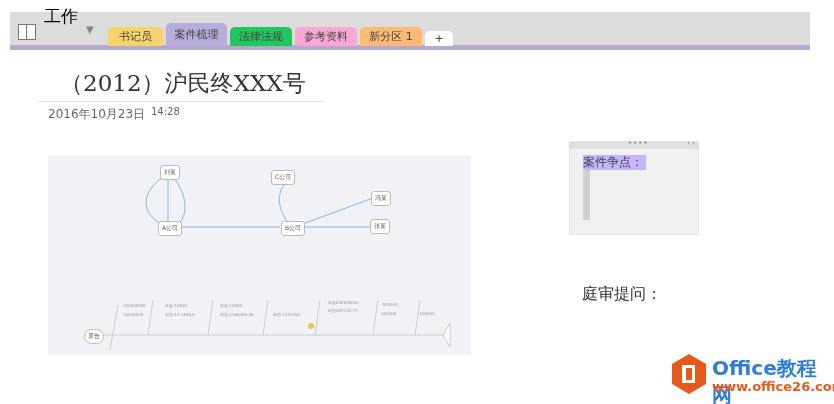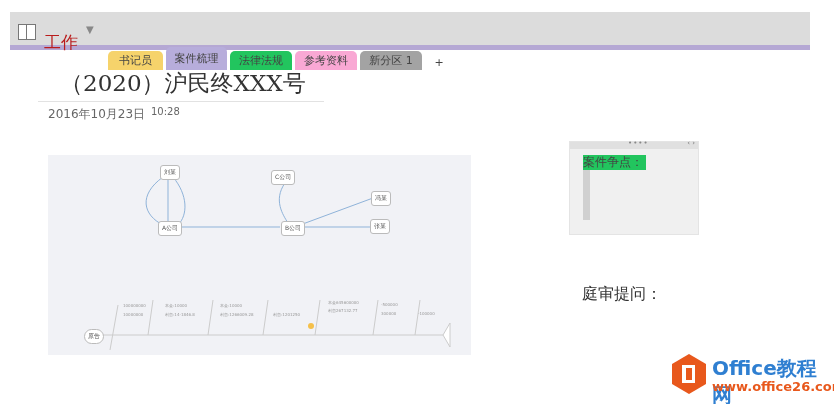--- a/index.html
+++ b/index.html
@@ -1,62 +1,62 @@
 <!DOCTYPE html>
 <html><head>
 <meta charset="utf-8">
 <style>
   html,body{margin:0;padding:0;}
   body{width:834px;height:404px;background:#fff;position:relative;overflow:hidden;font-family:"DejaVu Sans",sans-serif;color:#333;}
   .topbar{position:absolute;left:10px;top:12px;width:800px;height:37px;background:#dcdcdc;}
   .topline{position:absolute;left:10px;top:45px;width:800px;height:5px;background:#b5a8d4;}
   .nb-icon{position:absolute;left:18px;top:24px;width:16px;height:14px;border:1px solid #777;background:#fff;}
   .nb-icon::after{content:"";position:absolute;left:7px;top:0;width:1px;height:14px;background:#777;}
-  .nb-title{position:absolute;left:44px;top:31px;font-size:17px;color:#b91c1c;}
+  .nb-title{position:absolute;left:44px;top:5px;font-size:17px;color:#000000;}
   .nb-caret{position:absolute;left:86px;top:24px;font-size:10px;color:#888;}
-  .tab{position:absolute;top:27px;height:19px;border-radius:5px 5px 0 0;font-size:11px;line-height:19px;text-align:center;color:#444;margin-top:24px;}
+  .tab{position:absolute;top:27px;height:19px;border-radius:5px 5px 0 0;font-size:11px;line-height:19px;text-align:center;color:#444;}
   .tab.active{top:23px;height:23px;line-height:23px;}
   .page-title{position:absolute;left:60px;top:68px;font-size:23px;color:#333;font-family:"DejaVu Serif",serif;}
   .title-line{position:absolute;left:38px;top:101px;width:286px;height:1px;background:#e2e2e2;}
   .date{position:absolute;left:48px;top:106px;font-size:12px;color:#666;}
   .time{position:absolute;left:151px;top:106px;font-size:10px;color:#666;}
   .diagram{position:absolute;left:48px;top:155px;width:423px;height:200px;background:#f1f2f6;}
   .node{position:absolute;background:#fff;border:1px solid #bbb;border-radius:3px;font-size:6px;padding:2px 3px;color:#555;}
   .lbl{position:absolute;font-size:4px;color:#999;}
   .box{position:absolute;left:569px;top:141px;width:128px;height:92px;background:#f0f0f0;border:1px solid #e4e4e4;}
   .box-handle{position:absolute;left:0;top:0;width:128px;height:7px;background:#e0e0e0;}
   .box-dots{position:absolute;left:58px;top:-3px;font-size:7px;color:#888;letter-spacing:1px;}
   .box-arrows{position:absolute;right:3px;top:-3px;font-size:7px;color:#777;}
-  .box-head{position:absolute;left:13px;top:13px;width:63px;height:15px;background:#22c55e;font-size:12px;color:#444;line-height:15px;}
+  .box-head{position:absolute;left:13px;top:13px;width:63px;height:15px;background:#c4b5fd;font-size:12px;color:#444;line-height:15px;}
   .box-bar{position:absolute;left:13px;top:28px;width:7px;height:50px;background:#d0d0d0;}
   .q{position:absolute;left:582px;top:284px;font-size:16px;color:#333;}
   .wm-icon{position:absolute;left:670px;top:353px;}
   .wm-t1{position:absolute;left:712px;top:355px;font-size:20px;font-weight:bold;color:#2f7fd1;}
   .wm-t2{position:absolute;left:712px;top:379px;font-size:13px;font-weight:bold;color:#e8581c;}
 </style>
 </head>
 <body>
 
 <div class="topbar"></div>
 <div class="topline"></div>
 <div class="nb-icon"></div>
 <div class="nb-title">工作</div>
 <div class="nb-caret">▼</div>
 
 <div class="tab" style="left:108px;width:55px;background:#f6d36b;">书记员</div>
 <div class="tab active" style="left:166px;width:61px;background:#b7addb;">案件梳理</div>
 <div class="tab" style="left:230px;width:62px;background:#22c55e;">法律法规</div>
 <div class="tab" style="left:295px;width:62px;background:#f9a8d4;">参考资料</div>
-<div class="tab" style="left:360px;width:62px;background:#a3a3a3;">新分区 1</div>
+<div class="tab" style="left:360px;width:62px;background:#fdba74;">新分区 1</div>
 <div class="tab" style="left:425px;width:28px;background:#fff;top:31px;height:15px;line-height:15px;">+</div>
 
-<div class="page-title">（2020）沪民终XXX号</div>
+<div class="page-title">（2012）沪民终XXX号</div>
 <div class="title-line"></div>
 <div class="date">2016年10月23日</div>
-<div class="time">10:28</div>
+<div class="time">14:28</div>
 
 <div class="diagram">
   <svg width="423" height="200" style="position:absolute;left:0;top:0">
     <g stroke="#8fb3d9" stroke-width="1" fill="none">
       <path d="M115 22 C 90 40, 95 60, 115 70"></path>
       <path d="M120 22 L 120 70"></path>
       <path d="M125 22 C 140 40, 140 60, 130 70"></path>
       <path d="M133 72 L 232 72"></path>
       <path d="M237 28 C 225 45, 235 60, 240 68"></path>
       <path d="M252 70 L 325 43"></path>

